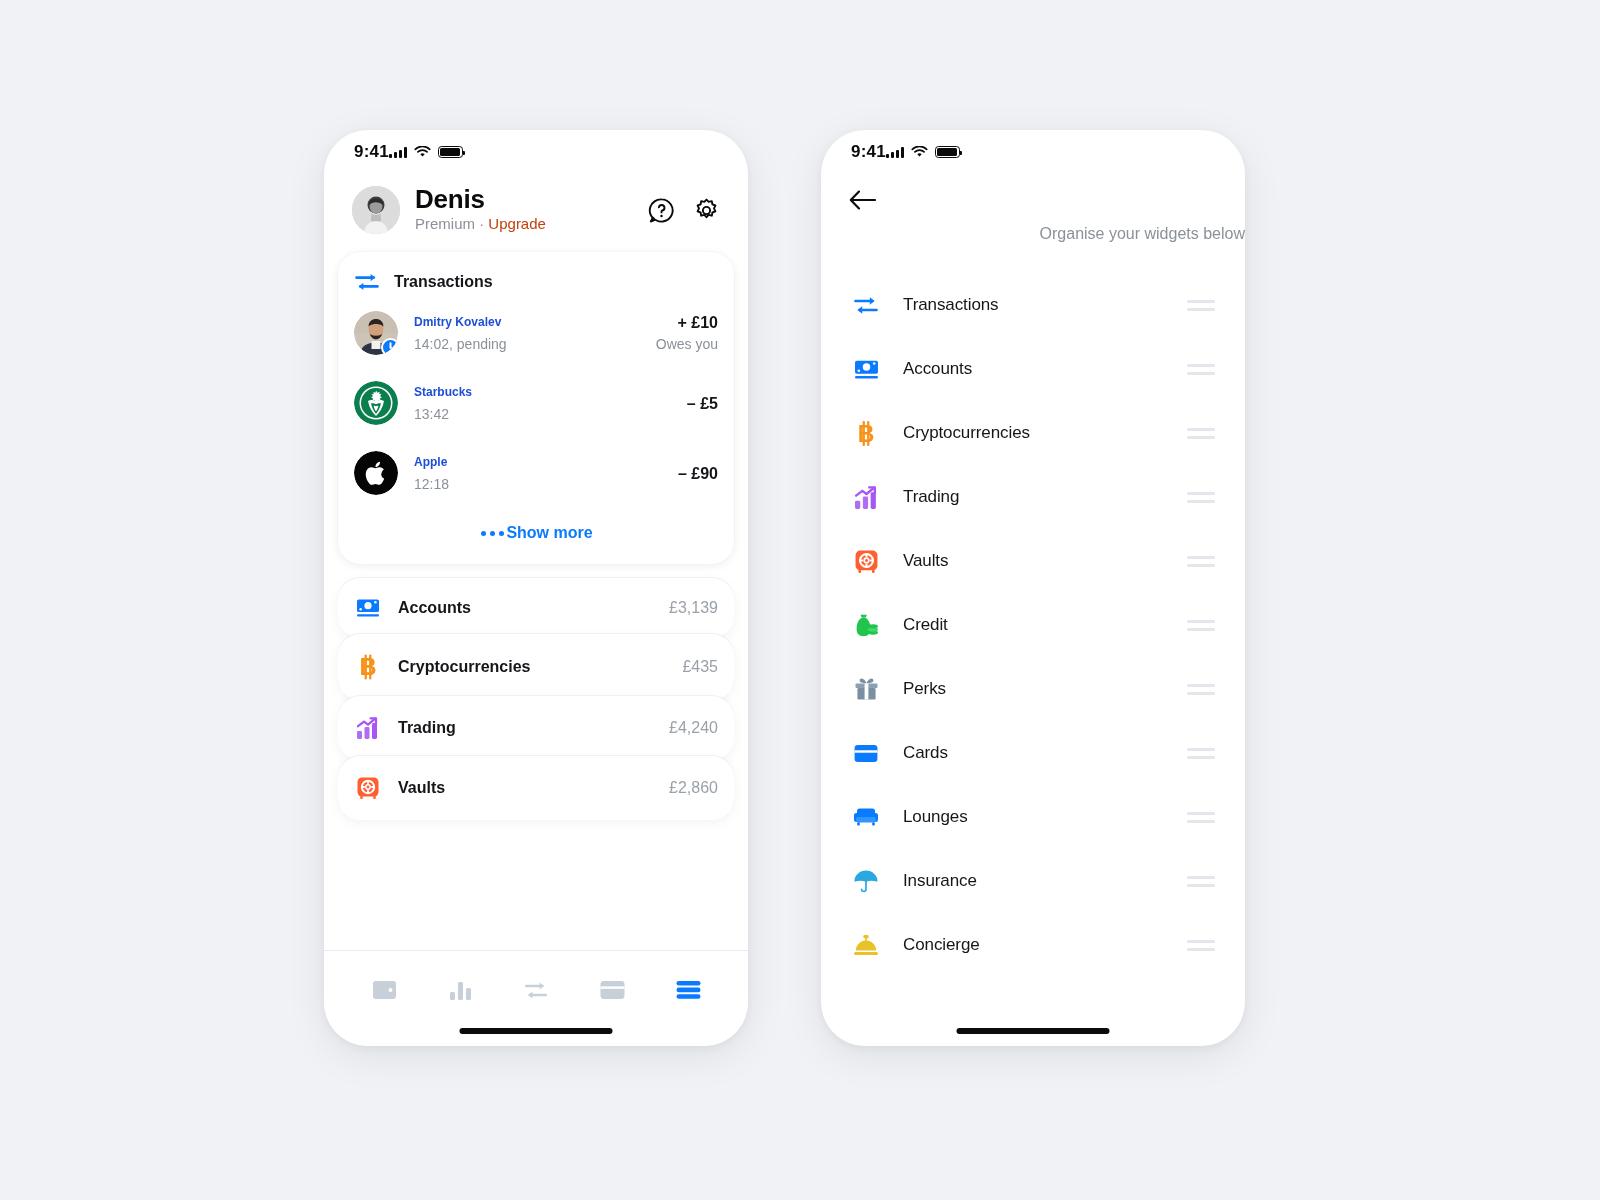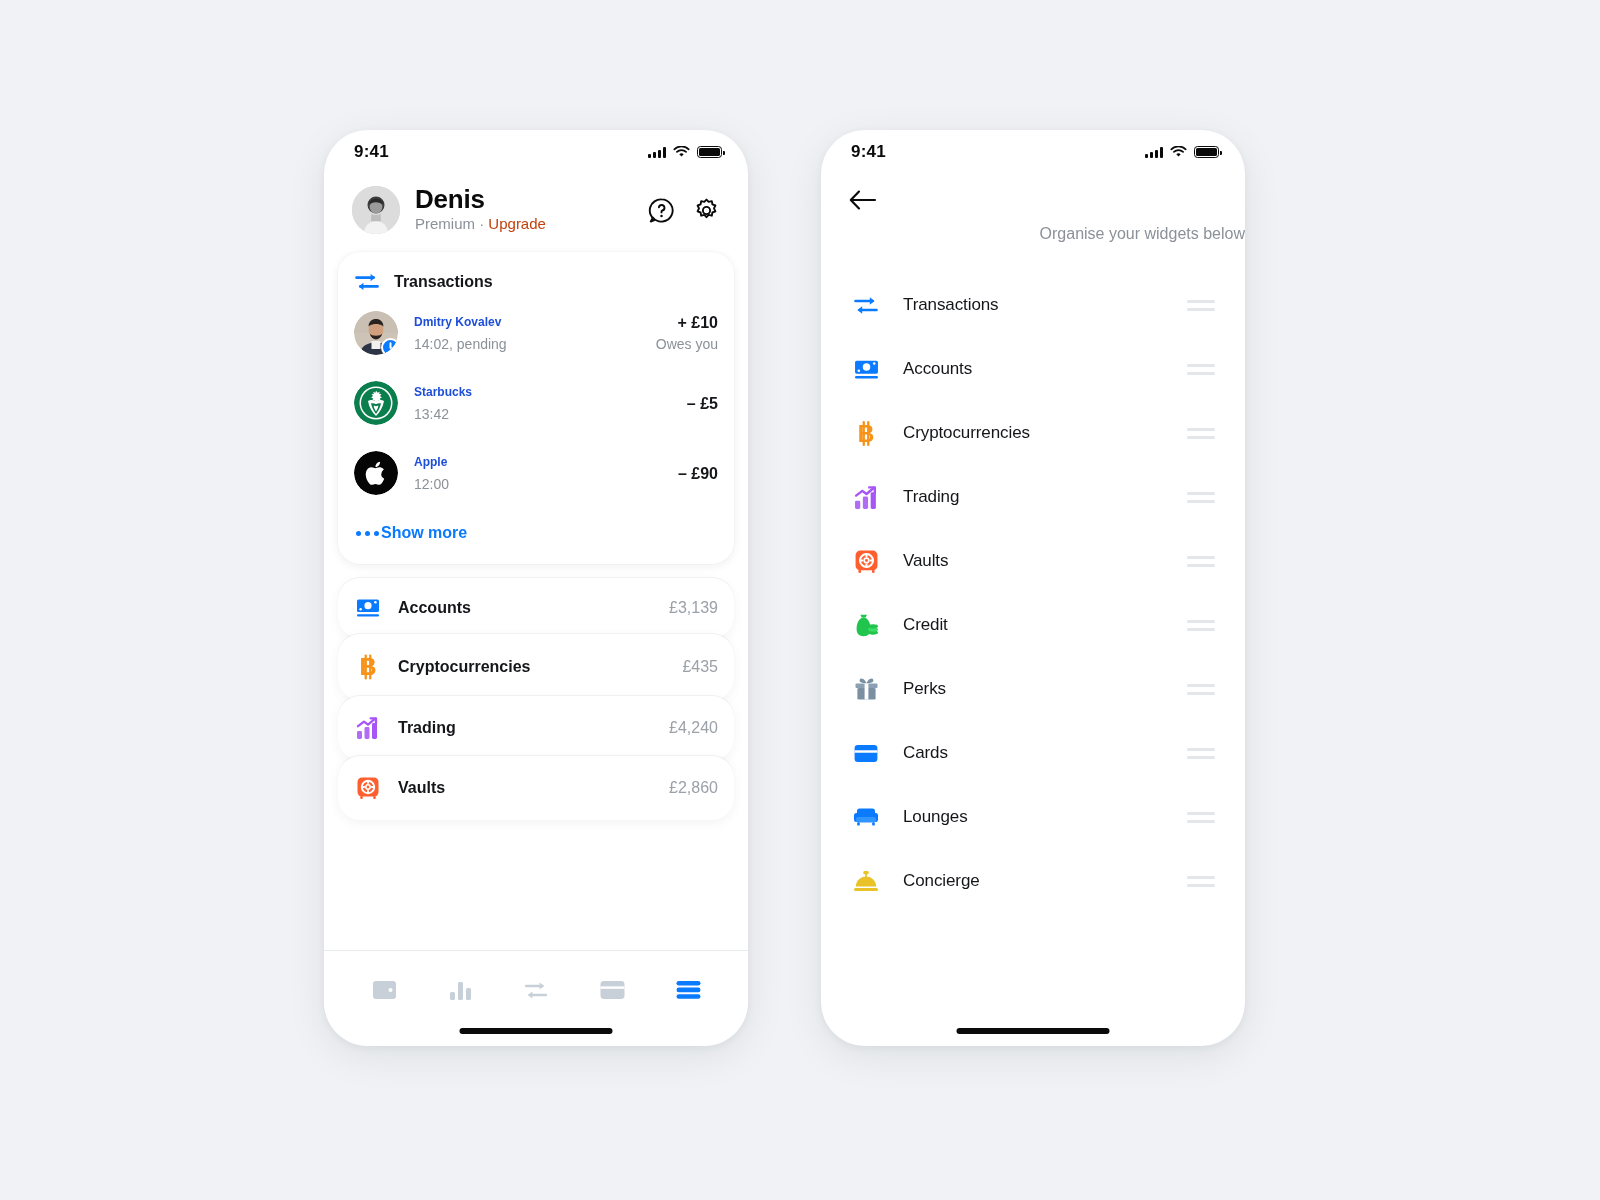--- a/index.html
+++ b/index.html
@@ -19,21 +19,21 @@
     border-radius: 44px;
     overflow: hidden;
     box-shadow: 0 10px 40px rgba(16,24,40,.08), 0 2px 8px rgba(16,24,40,.05);
   }
   #phone-left  { left: 324px; top: 130px; }
   #phone-right { left: 821px; top: 130px; }
 
   
   .statusbar {
     height: 44px; padding: 0 26px 0 30px;
-    display: flex; align-items: center; justify-content: space-between;
+    display: flex; align-items: center; 
   }
   .sb-time { font-size: 17px; font-weight: 700; color: #0b0b0c; letter-spacing: .2px; }
   .sb-icons { display: flex; align-items: center; gap: 7px; }
   .sig { display: flex; align-items: flex-end; gap: 2px; height: 11px; }
   .sig i { display: block; width: 3px; background: #0b0b0c; border-radius: 1px; }
   .sig i:nth-child(1){height:4px}.sig i:nth-child(2){height:6px}
   .sig i:nth-child(3){height:8px}.sig i:nth-child(4){height:11px}
   .batt { width: 25px; height: 12px; border: 1.6px solid #0b0b0c; border-radius: 3.5px; padding: 1.4px; position: relative; }
   .batt::after { content:""; position:absolute; right:-3.5px; top:3.5px; width:2px; height:4px; background:#0b0b0c; border-radius:0 1px 1px 0; }
   .batt i { display:block; height:100%; width:100%; background:#0b0b0c; border-radius:1.6px; }
@@ -72,21 +72,21 @@
     display:flex; align-items:center; justify-content:center;
   }
   .tx-mid { flex: 1 1 auto; margin-left: 16px; min-width:0; }
   .tx-title { font-size: 12px; font-weight: 700; color: #1d4ed8; line-height: 21px; }
   .tx-sub { font-size: 14px; color: #8b9199; margin-top: 2px; line-height: 19px; }
   .tx-right { text-align: right; margin-left: 10px; }
   .tx-amt { font-size: 16px; font-weight: 600; color: #15161a; line-height: 21px; }
   .tx-amt.pos { color: #15161a; }
   .tx-note { font-size: 14px; color: #8b9199; margin-top: 2px; line-height:19px; }
 
-  .showmore { display:flex; align-items:center; gap:2px; padding: 16px 16px 14px 16px; }
+  .showmore { display:flex; align-items:center; gap:2px; padding: 16px 16px 14px 16px; justify-content: center; }
   .dots { display:flex; gap:4px; padding-left:2px; }
   .dots i { width:5px;height:5px;border-radius:50%;background:#0a7aff;display:block; }
   .showmore .lbl { font-size:16px; font-weight:600; color:#0a7aff; }
 
   
   .acc-stack { position: relative; }
   .acc-row {
     background:#fff; border-radius: 22px;
     box-shadow: 0 -1px 0 rgba(16,24,40,.05), 0 3px 12px rgba(16,24,40,.05);
     display:flex; align-items:center; padding: 20px 16px; position: relative;
@@ -254,21 +254,21 @@
         <div class="tx-row">
           <div class="tx-ava">
             <svg viewBox="0 0 44 44" class="logo">
               <circle cx="22" cy="22" r="22" fill="#050505"></circle>
               <path d="M27.4 23.1c0-3 2.4-4.4 2.5-4.5-1.4-2-3.5-2.3-4.2-2.3-1.8-.2-3.5 1-4.4 1-.9 0-2.3-1-3.8-1-2 0-3.8 1.1-4.8 2.9-2 3.5-.5 8.8 1.5 11.7 1 1.4 2.1 3 3.6 2.9 1.4-.1 2-.9 3.7-.9s2.2.9 3.7.9c1.5 0 2.5-1.4 3.4-2.8 1.1-1.6 1.5-3.2 1.6-3.3-.1 0-3-1.2-3-4.6z" fill="#fff"></path>
               <path d="M24.8 14.5c.8-1 1.3-2.3 1.2-3.7-1.1 0-2.5.8-3.3 1.7-.7.9-1.4 2.2-1.2 3.5 1.3.1 2.5-.6 3.3-1.5z" fill="#fff"></path>
             </svg>
           </div>
           <div class="tx-mid">
             <div class="tx-title">Apple</div>
-            <div class="tx-sub">12:00</div>
+            <div class="tx-sub">12:18</div>
           </div>
           <div class="tx-right">
             <div class="tx-amt">– £90</div>
           </div>
         </div>
 
         <div class="showmore">
           <span class="dots">
               <i></i>
               <i></i>
@@ -554,20 +554,33 @@
             <rect x="19.2" y="16.2" width="2.6" height="3.4" rx="1.2" fill="#0a7aff"></rect>
           </svg>
         </span>
         <span class="wlbl">Lounges</span>
         <span class="handle">
             <i></i>
             <i></i>
           </span>
       </div>
 
+      <div class="wrow">
+        <span class="wico">
+          <svg width="26" height="24" viewBox="0 0 26 24">
+            <path d="M13 1.5c6.3 0 11.5 5 11.5 10.3 0 .6-.5 1-1.1.8-1.6-.6-3.3-.9-4.9-.9s-3.3.3-4.9.9c-.4.2-.9.2-1.3 0-1.6-.6-3.3-.9-4.9-.9s-3.3.3-4.9.9c-.6.2-1.1-.2-1.1-.8C1.5 6.5 6.7 1.5 13 1.5z" fill="#2aa8e0"></path>
+            <path d="M13 11.2v9.1a2.2 2.2 0 0 1-4.4 0" stroke="#2aa8e0" stroke-width="1.7" fill="none" stroke-linecap="round"></path>
+          </svg>
+        </span>
+        <span class="wlbl">Insurance</span>
+        <span class="handle">
+            <i></i>
+            <i></i>
+          </span>
+      </div>
 
       <div class="wrow">
         <span class="wico">
           <svg width="26" height="23" viewBox="0 0 26 23">
             <rect x="10.3" y="1" width="5.4" height="3.3" rx="1.4" fill="#e8c227"></rect>
             <rect x="12.2" y="3.6" width="1.7" height="3.4" fill="#e8c227"></rect>
             <path d="M13 6.5c5.6 0 10.2 4.5 10.2 10.1H2.8C2.8 11 7.4 6.5 13 6.5z" fill="#e8c227"></path>
             <rect x="1" y="18" width="24" height="3" rx="1.5" fill="#e8c227"></rect>
           </svg>
         </span>

